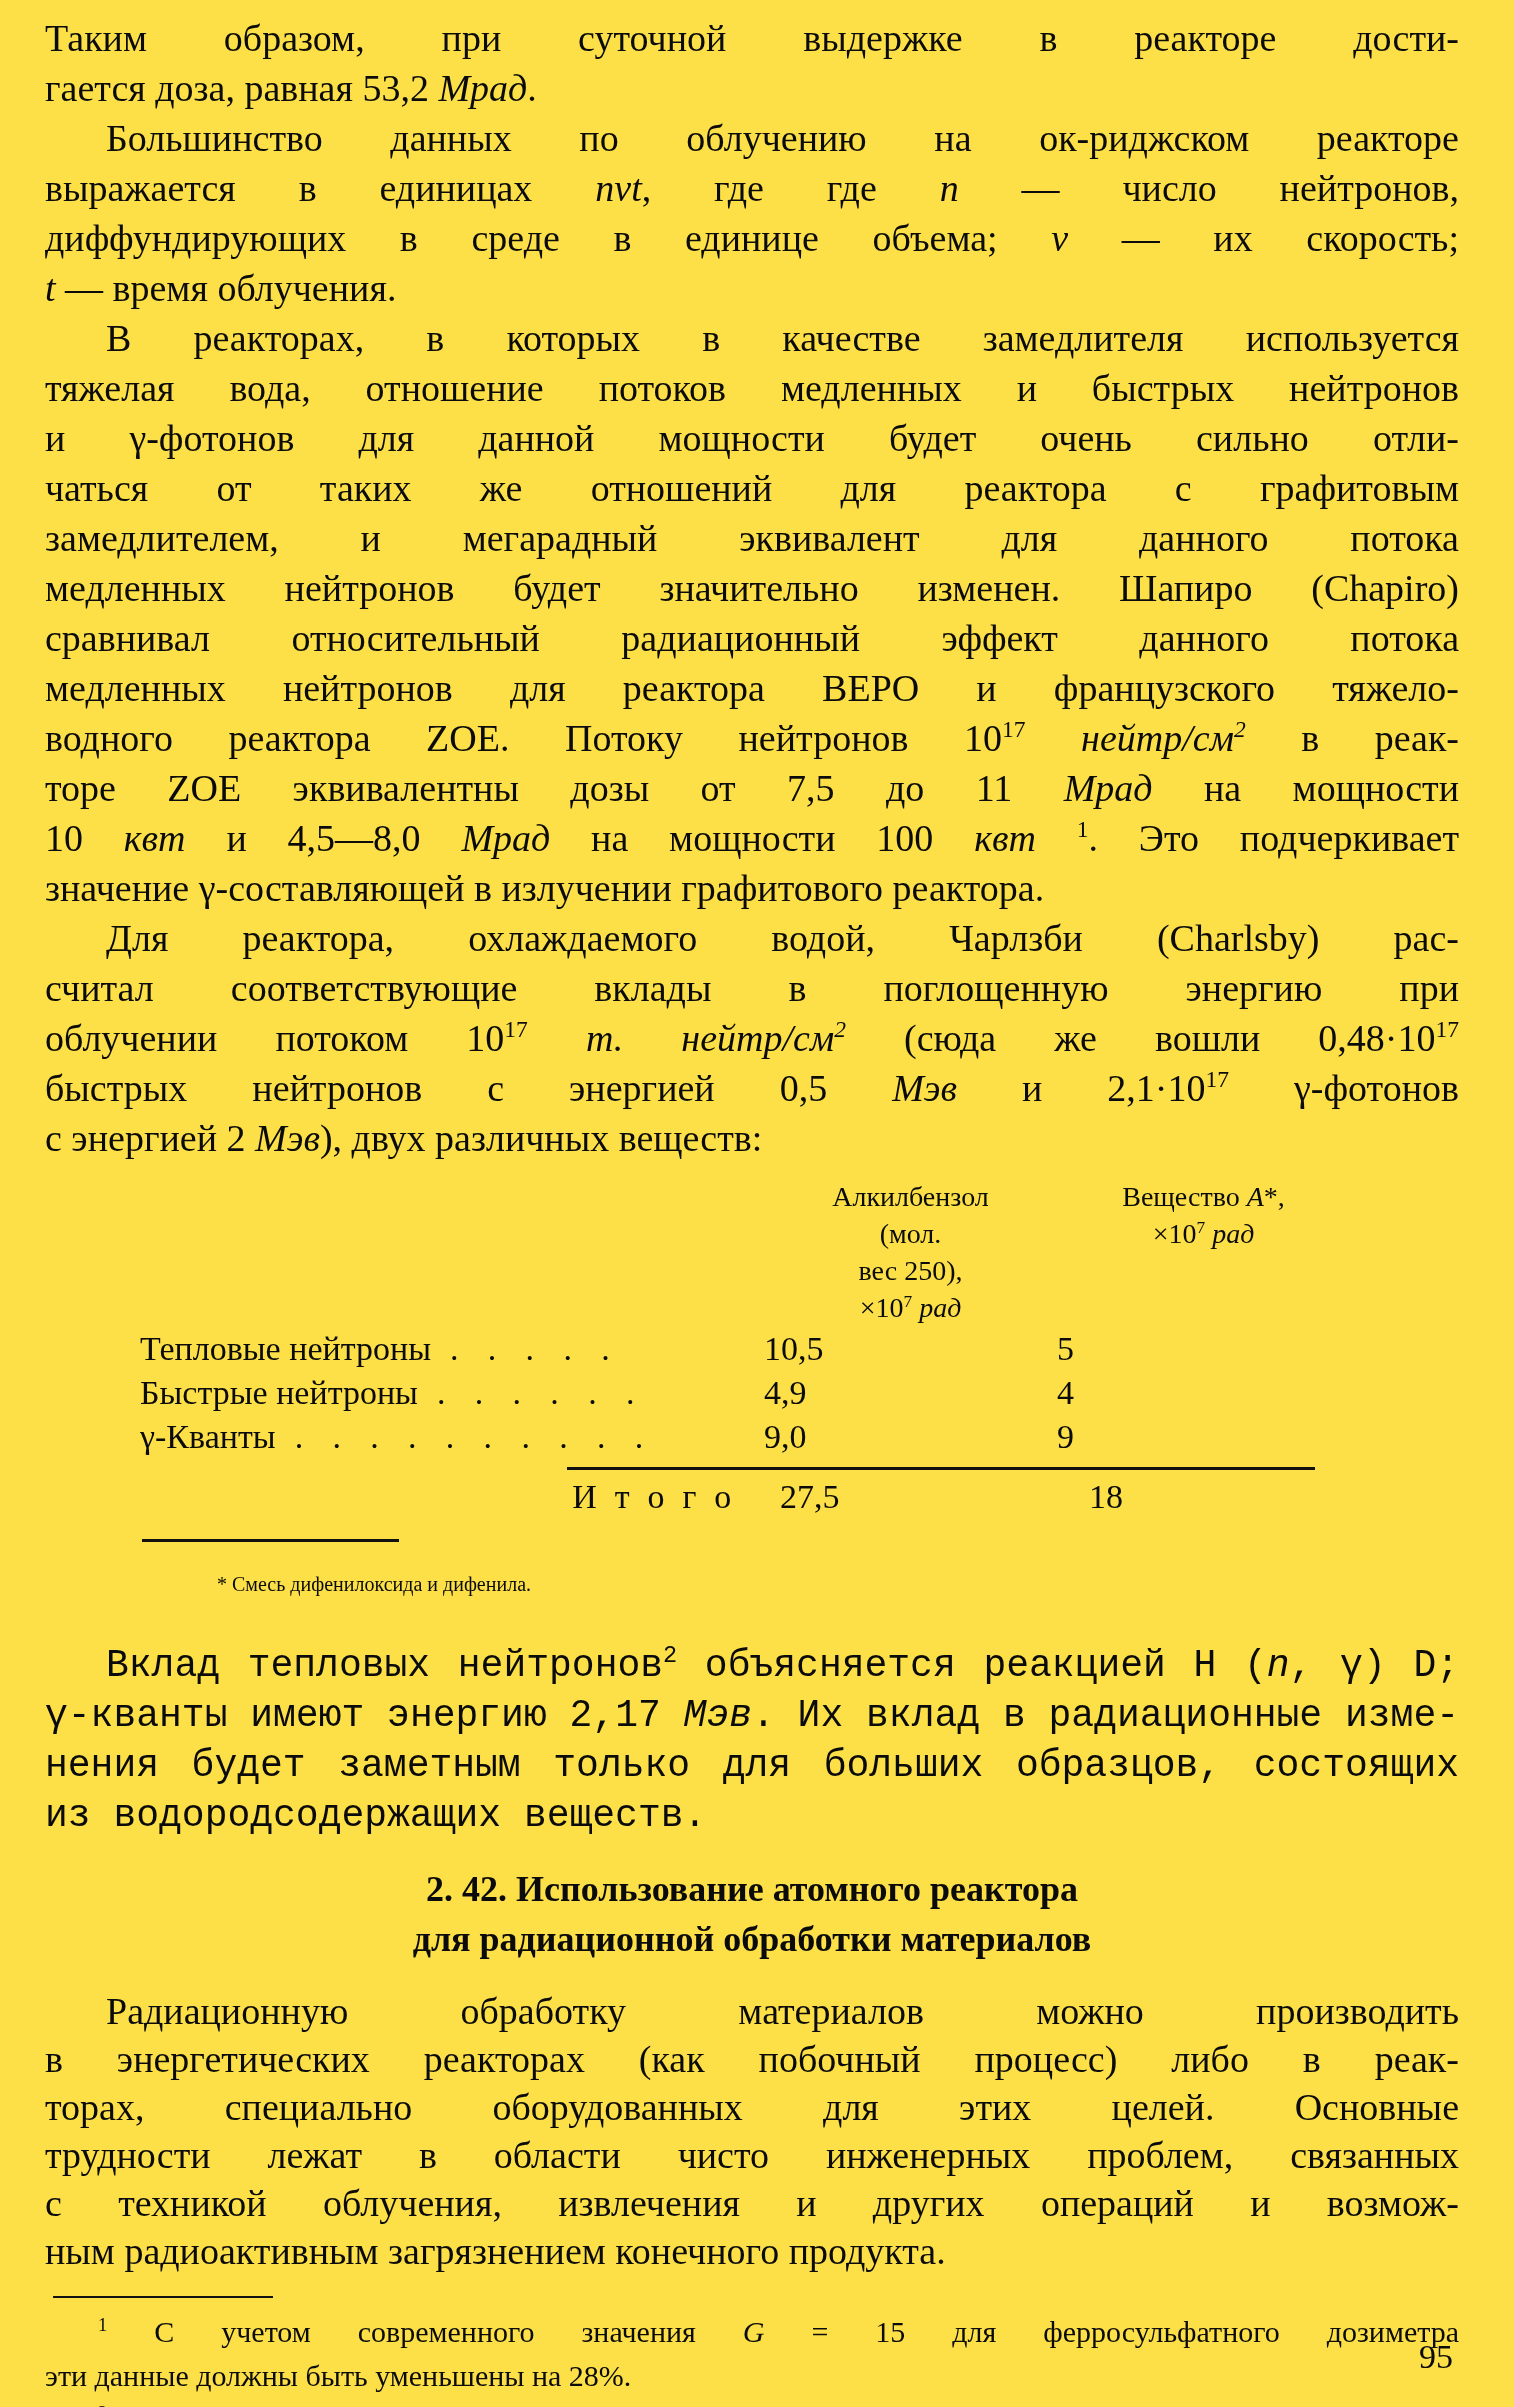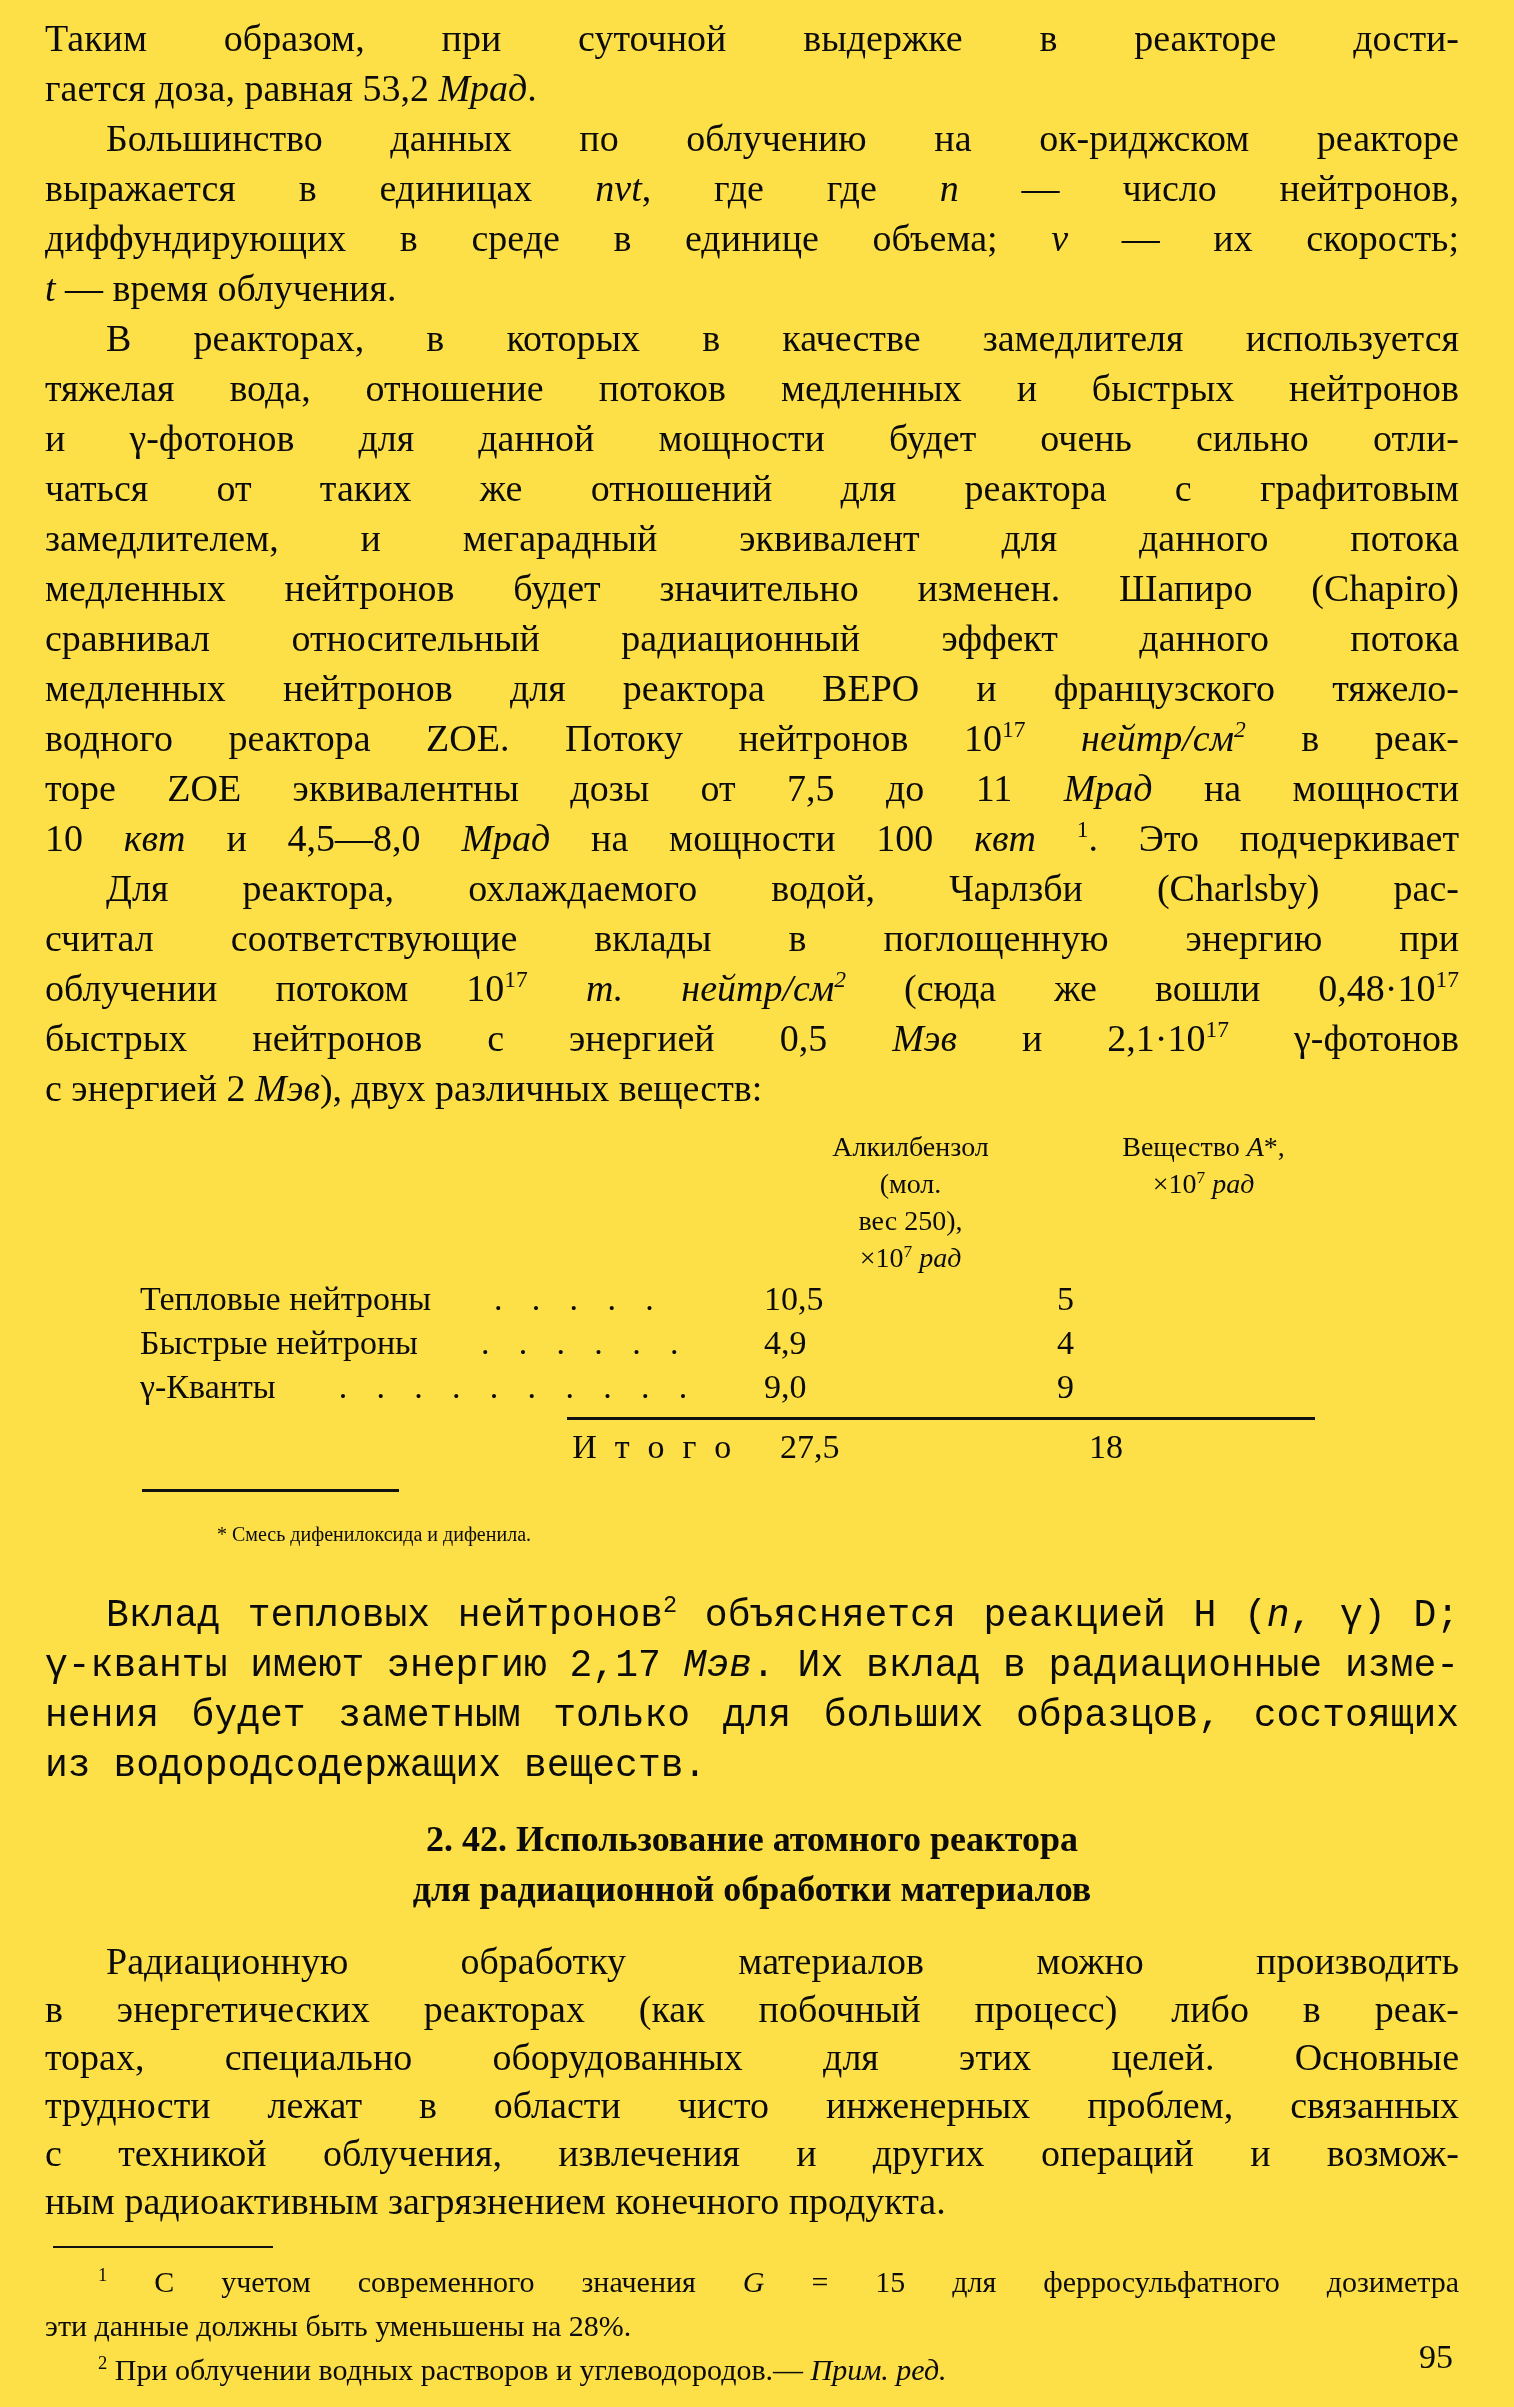--- a/index.html
+++ b/index.html
@@ -16,21 +16,21 @@
   sup { font-size:62%; vertical-align:super; line-height:0; }
   i { font-style:italic; }
 
   
   .rtable { margin-top:15px; }
   .hdr { display:flex; font-size:28px; line-height:37px; }
   .hcell.spacer { width:719px; }
   .hcell.c2, .hcell.c3 { width:293px; }
   .hdr .line { text-align:center; text-align-last:center; }
   .trow { display:flex; font-size:34px; line-height:42px; margin-top:1.9px; }
-  .rlabel { width:719px; padding-left:95px; display:flex; align-items:flex-end;gap:44px; }
+  .rlabel { width:719px; padding-left:95px; display:flex; align-items:flex-end; }
   .dots { margin-left:19px; word-spacing:17px; letter-spacing:1.9px; white-space:nowrap; overflow:hidden; }
   .rcol { width:293px; text-align:left; }
   .trule { height:2.8px; background:#111; margin:9.5px 0 5.7px 522px; width:748px; }
   .trow.total { font-size:34px;gap:16px; }
   .total-label { width:719px; text-align:right; letter-spacing:4.7px; padding-right:28px; }
   .tfoot-rule { height:2.8px; background:#111; width:257px; margin:21px 0 0 97px; }
   .tfootnote { font-size:20px; line-height:38px; margin:23px 0 0 172px; }
 
   .heading { text-align:center; font-weight:bold; font-size:36px; line-height:50px; margin-top:23px; }
 
@@ -65,20 +65,21 @@
       <div class="line">тяжелая вода, отношение потоков медленных и быстрых  нейтронов</div>
       <div class="line">и γ-фотонов для данной мощности будет очень сильно отли-</div>
       <div class="line">чаться от таких же отношений для реактора с графитовым</div>
       <div class="line">замедлителем, и мегарадный эквивалент для данного потока</div>
       <div class="line">медленных нейтронов будет значительно изменен. Шапиро (Chapiro)</div>
       <div class="line">сравнивал относительный радиационный эффект данного потока</div>
       <div class="line">медленных нейтронов для реактора BEPO и французского тяжело-</div>
       <div class="line">водного реактора ZOE. Потоку нейтронов 10<sup>17</sup> <i>нейтр/см<sup>2</sup></i> в реак-</div>
       <div class="line">торе ZOE эквивалентны дозы от 7,5 до 11 <i>Мрад</i> на мощности</div>
       <div class="line">10 <i>квт</i> и 4,5—8,0 <i>Мрад</i> на мощности 100 <i>квт</i> <sup>1</sup>. Это подчеркивает</div>
+      <div class="line last">значение γ-составляющей в излучении графитового реактора.</div>
     </div>
 
   <div class="para indent">
       <div class="line">Для реактора, охлаждаемого водой, Чарлзби (Charlsby) рас-</div>
       <div class="line">считал соответствующие вклады в поглощенную энергию при</div>
       <div class="line">облучении потоком 10<sup>17</sup> <i>т. нейтр/см<sup>2</sup></i> (сюда же вошли 0,48·10<sup>17</sup></div>
       <div class="line">быстрых нейтронов с энергией 0,5 <i>Мэв</i> и 2,1·10<sup>17</sup> γ-фотонов</div>
       <div class="line last">с энергией 2 <i>Мэв</i>), двух различных веществ:</div>
     </div>
 

